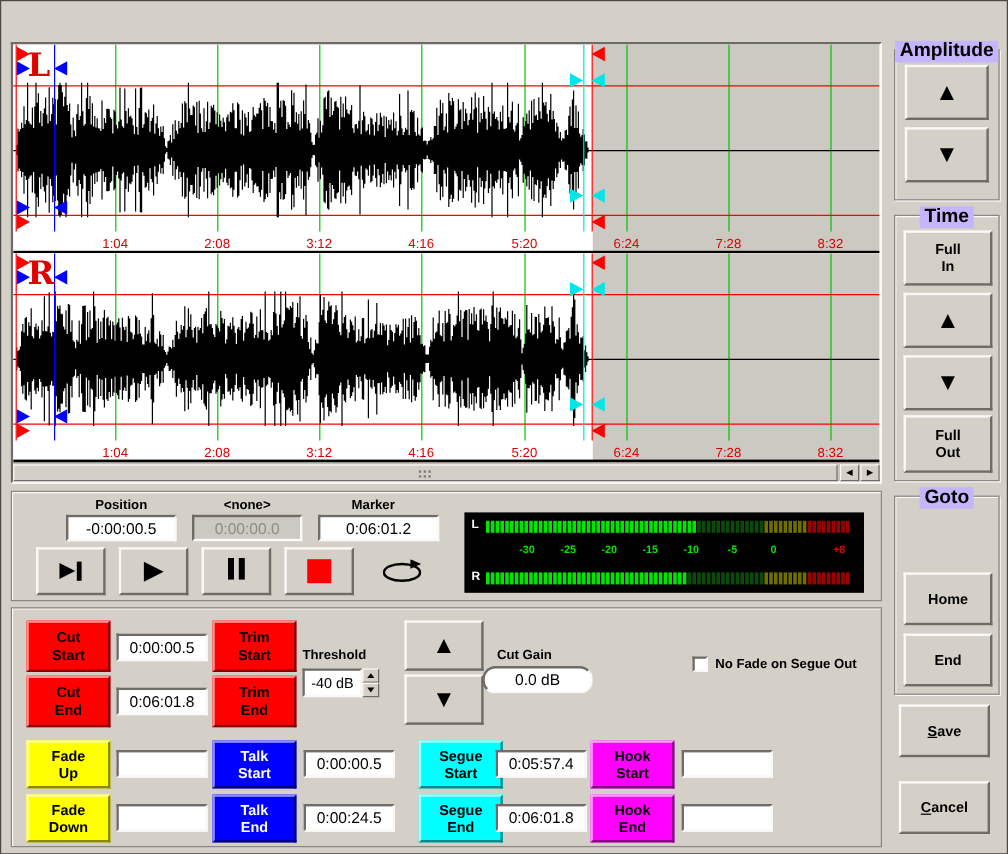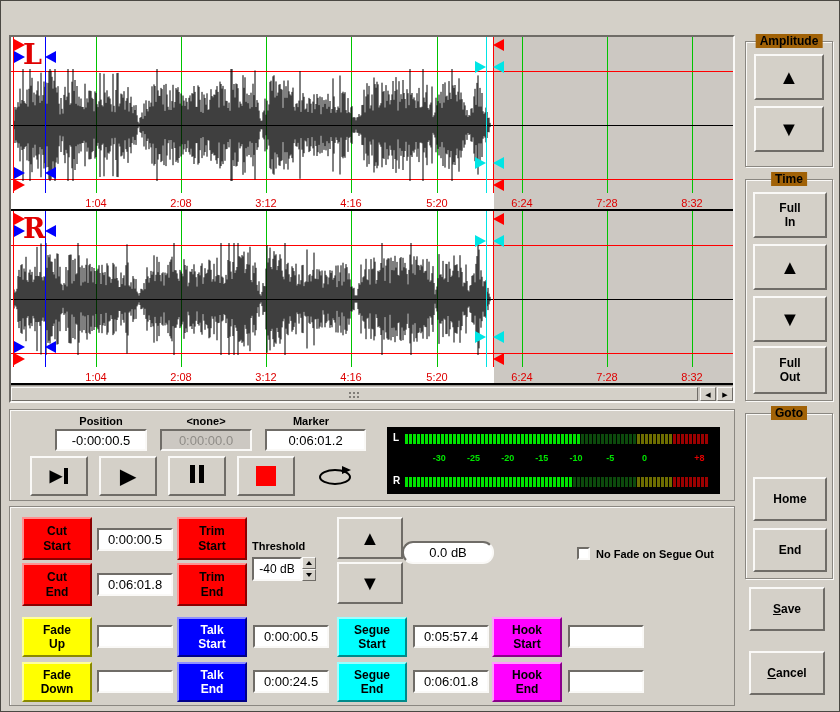--- a/index.html
+++ b/index.html
@@ -12,28 +12,28 @@
   .app-icon{position:absolute;left:6px;top:4px;width:19px;height:19px;background:#0f8a0f;border:1px solid #055505;display:flex;align-items:center;justify-content:center;z-index:2;}
   .app-icon-inner{width:9px;height:9px;background:#fff;transform:rotate(45deg);}
   .tb-btn{position:absolute;top:5px;width:17px;height:17px;background:#d4d0c8;border:1px solid;border-color:#faf9f7 #6f6c67 #6f6c67 #faf9f7;display:flex;align-items:center;justify-content:center;z-index:2;}
   .tb-glyph{font-size:7px;line-height:1;}
   .tb-glyph.close{font-size:12px;font-weight:bold;}
   
   .btn{position:absolute;background:#d4d0c8;border:2px solid;border-color:#faf9f7 #6f6c67 #6f6c67 #faf9f7;display:flex;align-items:center;justify-content:center;text-align:center;font-weight:bold;font-size:12px;line-height:1.2;white-space:pre-line;color:#000;}
   .btn-red{background:#ff0000;border-color:#ff9090 #8a0000 #8a0000 #ff9090;}
   .btn-yellow{background:#ffff00;border-color:#ffff9c #8a8a00 #8a8a00 #ffff9c;}
   .btn-blue{background:#0000ff;color:#fff;border-color:#9090ff #00008a #00008a #9090ff;}
-  .btn-cyan{background:#00ffff;border-color:#9cffff #008a8a #008a8a #9cffff;}
+  .btn-cyan{background:#00ffff;border-color:#9cffff #008a8a #008a8a #9cffff;margin-left:12px;}
   .btn-magenta{background:#ff00ff;border-color:#ff9cff #8a008a #8a008a #ff9cff;}
   .btn-flat{border-color:transparent;}
   .field{position:absolute;background:#fff;border:2px solid;border-color:#6f6c67 #faf9f7 #faf9f7 #6f6c67;display:flex;align-items:center;justify-content:center;font-size:13px;color:#000;}
   .field.disabled{background:#ccc8c2;color:#8f8c87;}
   .panel{position:absolute;background:#d4d0c8;border:1px solid #8a8781;box-shadow:inset 1px 1px 0 #faf9f7;}
   .group{position:absolute;border:1px solid #8a8781;box-shadow:inset 1px 1px 0 #faf9f7,1px 1px 0 #faf9f7;}
-  .legend{position:absolute;top:-8px;left:50%;transform:translateX(-50%);background:#a16207;padding:0 4px;font-size:12px;font-weight:bold;white-space:nowrap;}
+  .legend{position:absolute;top:-8px;left:50%;transform:translateX(-50%);background:#c4b5fd;padding:0 4px;font-size:16px;font-weight:bold;white-space:nowrap;}
   .slabel{position:absolute;font-size:11px;font-weight:bold;color:#000;}
   .tlabel{position:absolute;text-align:center;font-size:11px;font-weight:bold;}
   .big-tri{font-size:20px;line-height:1;}
   
   .wave-widget{position:absolute;background:#fff;border:2px solid;border-color:#6f6c67 #faf9f7 #faf9f7 #6f6c67;}
   .wave-ch{position:absolute;left:0;width:722px;height:174px;}
   .ch-letter{position:absolute;left:12px;top:2px;font-family:"DejaVu Serif",serif;font-weight:bold;font-size:27px;color:#e00000;}
   .hscroll{position:absolute;left:0;top:348px;width:722px;height:16px;background:#c8c4be;border-top:1px solid #9a9791;}
   .hthumb{position:absolute;left:0;top:1px;width:687px;height:14px;background:#d4d0c8;border:1px solid;border-color:#faf9f7 #6f6c67 #6f6c67 #faf9f7;}
   .grip{position:absolute;left:50%;top:4px;margin-left:-6px;width:2px;height:2px;background:#807d78;box-shadow:4px 0 0 #807d78,8px 0 0 #807d78,0 4px 0 #807d78,4px 4px 0 #807d78,8px 4px 0 #807d78;}
@@ -416,21 +416,21 @@
         <div class="spin-btn">
             <span class="tri-down-sm"></span>
           </div>
       </div>
     </div>
 
     <div class="btn" style="left:327px;top:10px;width:66px;height:42px;"><span class="big-tri">▲</span></div>
     <div class="btn" style="left:327px;top:55px;width:66px;height:42px;"><span class="big-tri">▼</span></div>
 
     <div class="slabel" style="left:392px;top:33px;width:70px;text-align:center;">Cut Gain</div>
-    <div class="field" style="left:392px;top:34px;width:92px;height:23px;border-radius:11px;">0.0 dB</div>
+    <div class="field" style="left:392px;top:48px;width:92px;height:23px;border-radius:11px;">0.0 dB</div>
 
 
     <div class="checkbox" style="left:567px;top:40px;"></div>
     <div class="slabel" style="left:586px;top:41px;">No Fade on Segue Out</div>
 
     <div class="btn btn-yellow" style="left:12px;top:110px;width:70px;height:40px;">Fade
 Up</div>
     <div class="field" style="left:87px;top:118px;width:76px;height:23px;"></div>
     <div class="btn btn-yellow" style="left:12px;top:155px;width:70px;height:40px;">Fade
 Down</div>

